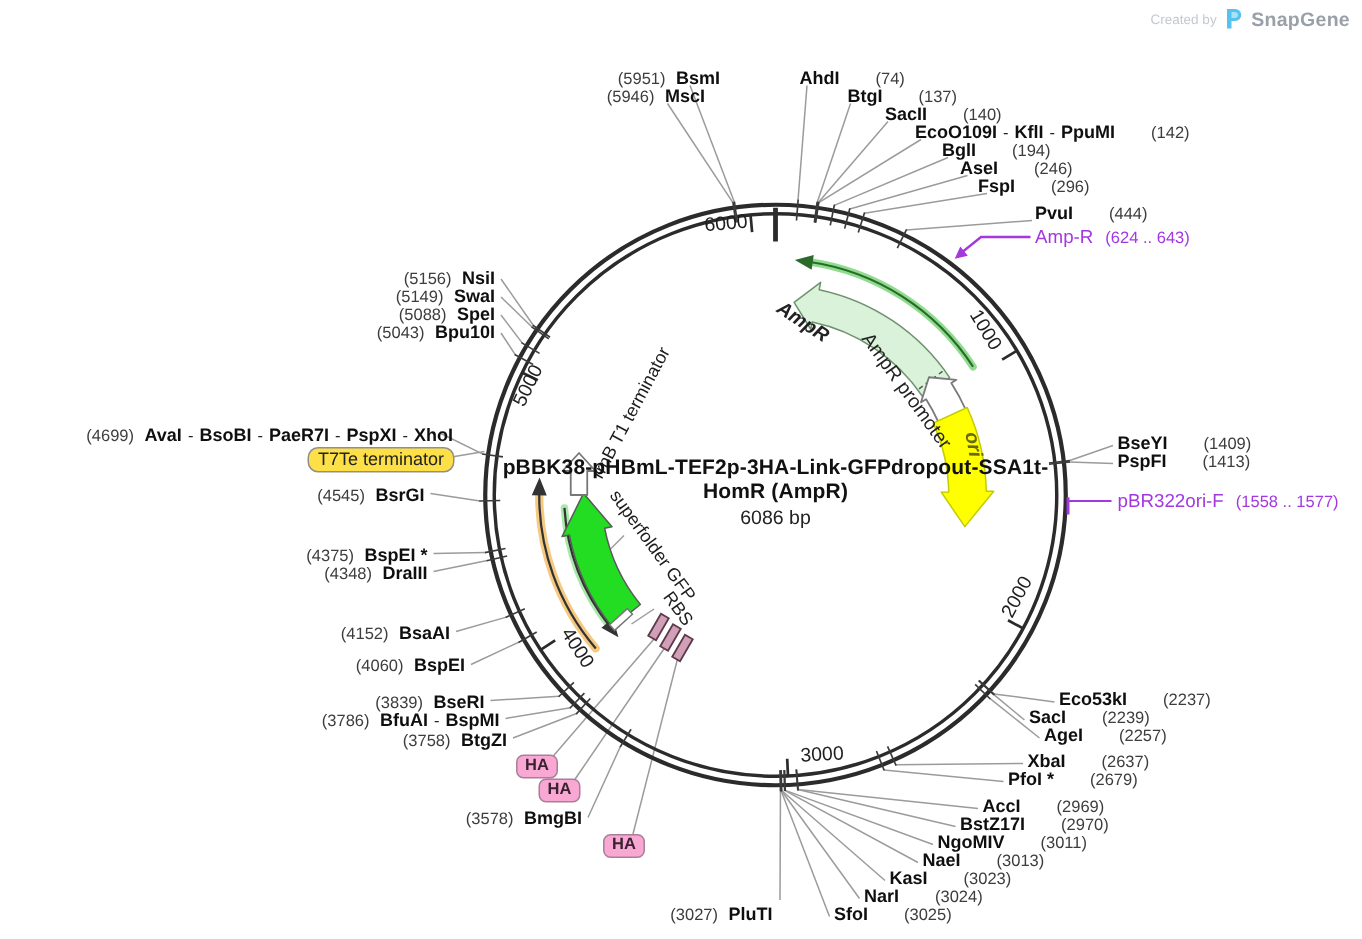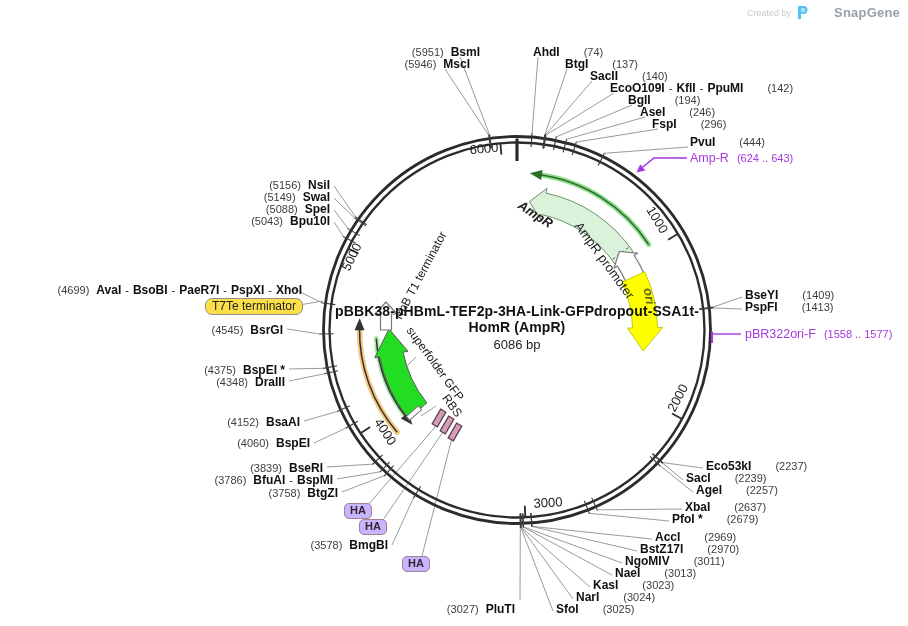--- a/index.html
+++ b/index.html
@@ -11,25 +11,25 @@
   .enz .pos.first{margin-right:7px;padding-left:47px;}
   .enz .pos.last{margin-left:24px;}
   .enz .sep{font-weight:normal;font-size:11px;color:#222;margin:0 4px;}
   .primer{position:absolute;white-space:nowrap;font-size:12.5px;}
   .primer .rng{font-size:11px;margin-left:8px;}
   .ptitle{position:absolute;left:317px;top:303px;width:400px;text-align:center;}
   .ptitle .nm{font-weight:bold;font-size:14px;color:#111;letter-spacing:.1px;}
   .ptitle .bp{font-size:13px;color:#222;margin-top:2px;}
   .boxlabel{position:absolute;background:#fde047;border:1px solid #8f8f8f;border-radius:7px;
             padding:0 6px;height:15px;line-height:14px;font-size:12px;color:#222;white-space:nowrap;}
-  .hachip{position:absolute;border:1px solid #a87f97;background:#c4b5fd;border-radius:5px;
+  .hachip{position:absolute;border:1px solid #a87f97;background:#f9a8d4;border-radius:5px;
           padding:0 5px;height:14px;line-height:13px;font-size:11px;font-weight:bold;color:#3a2230;}
   .wm{position:absolute;top:5px;right:8px;display:flex;align-items:center;gap:5px;}
   .wm .cb{font-size:9px;color:#c5c9ce;}
-  .wm .sg{font-size:13px;color:#9aa0a8;font-weight:bold;letter-spacing:.2px;margin-left:20px;}
+  .wm .sg{font-size:13px;color:#9aa0a8;font-weight:bold;letter-spacing:.2px;}
 </style>
 </head>
 <body>
 
 <div id="canvas">
   <svg id="mapsvg" width="908" height="626">
     <g id="gLeaders">
         <line x1="489.6" y1="134.9" x2="460" y2="57" stroke="#9b9b9b" stroke-width="1"></line>
         <line x1="488.6" y1="135.1" x2="445" y2="69" stroke="#9b9b9b" stroke-width="1"></line>
         <line x1="532.0" y1="133.6" x2="538" y2="57" stroke="#9b9b9b" stroke-width="1"></line>

